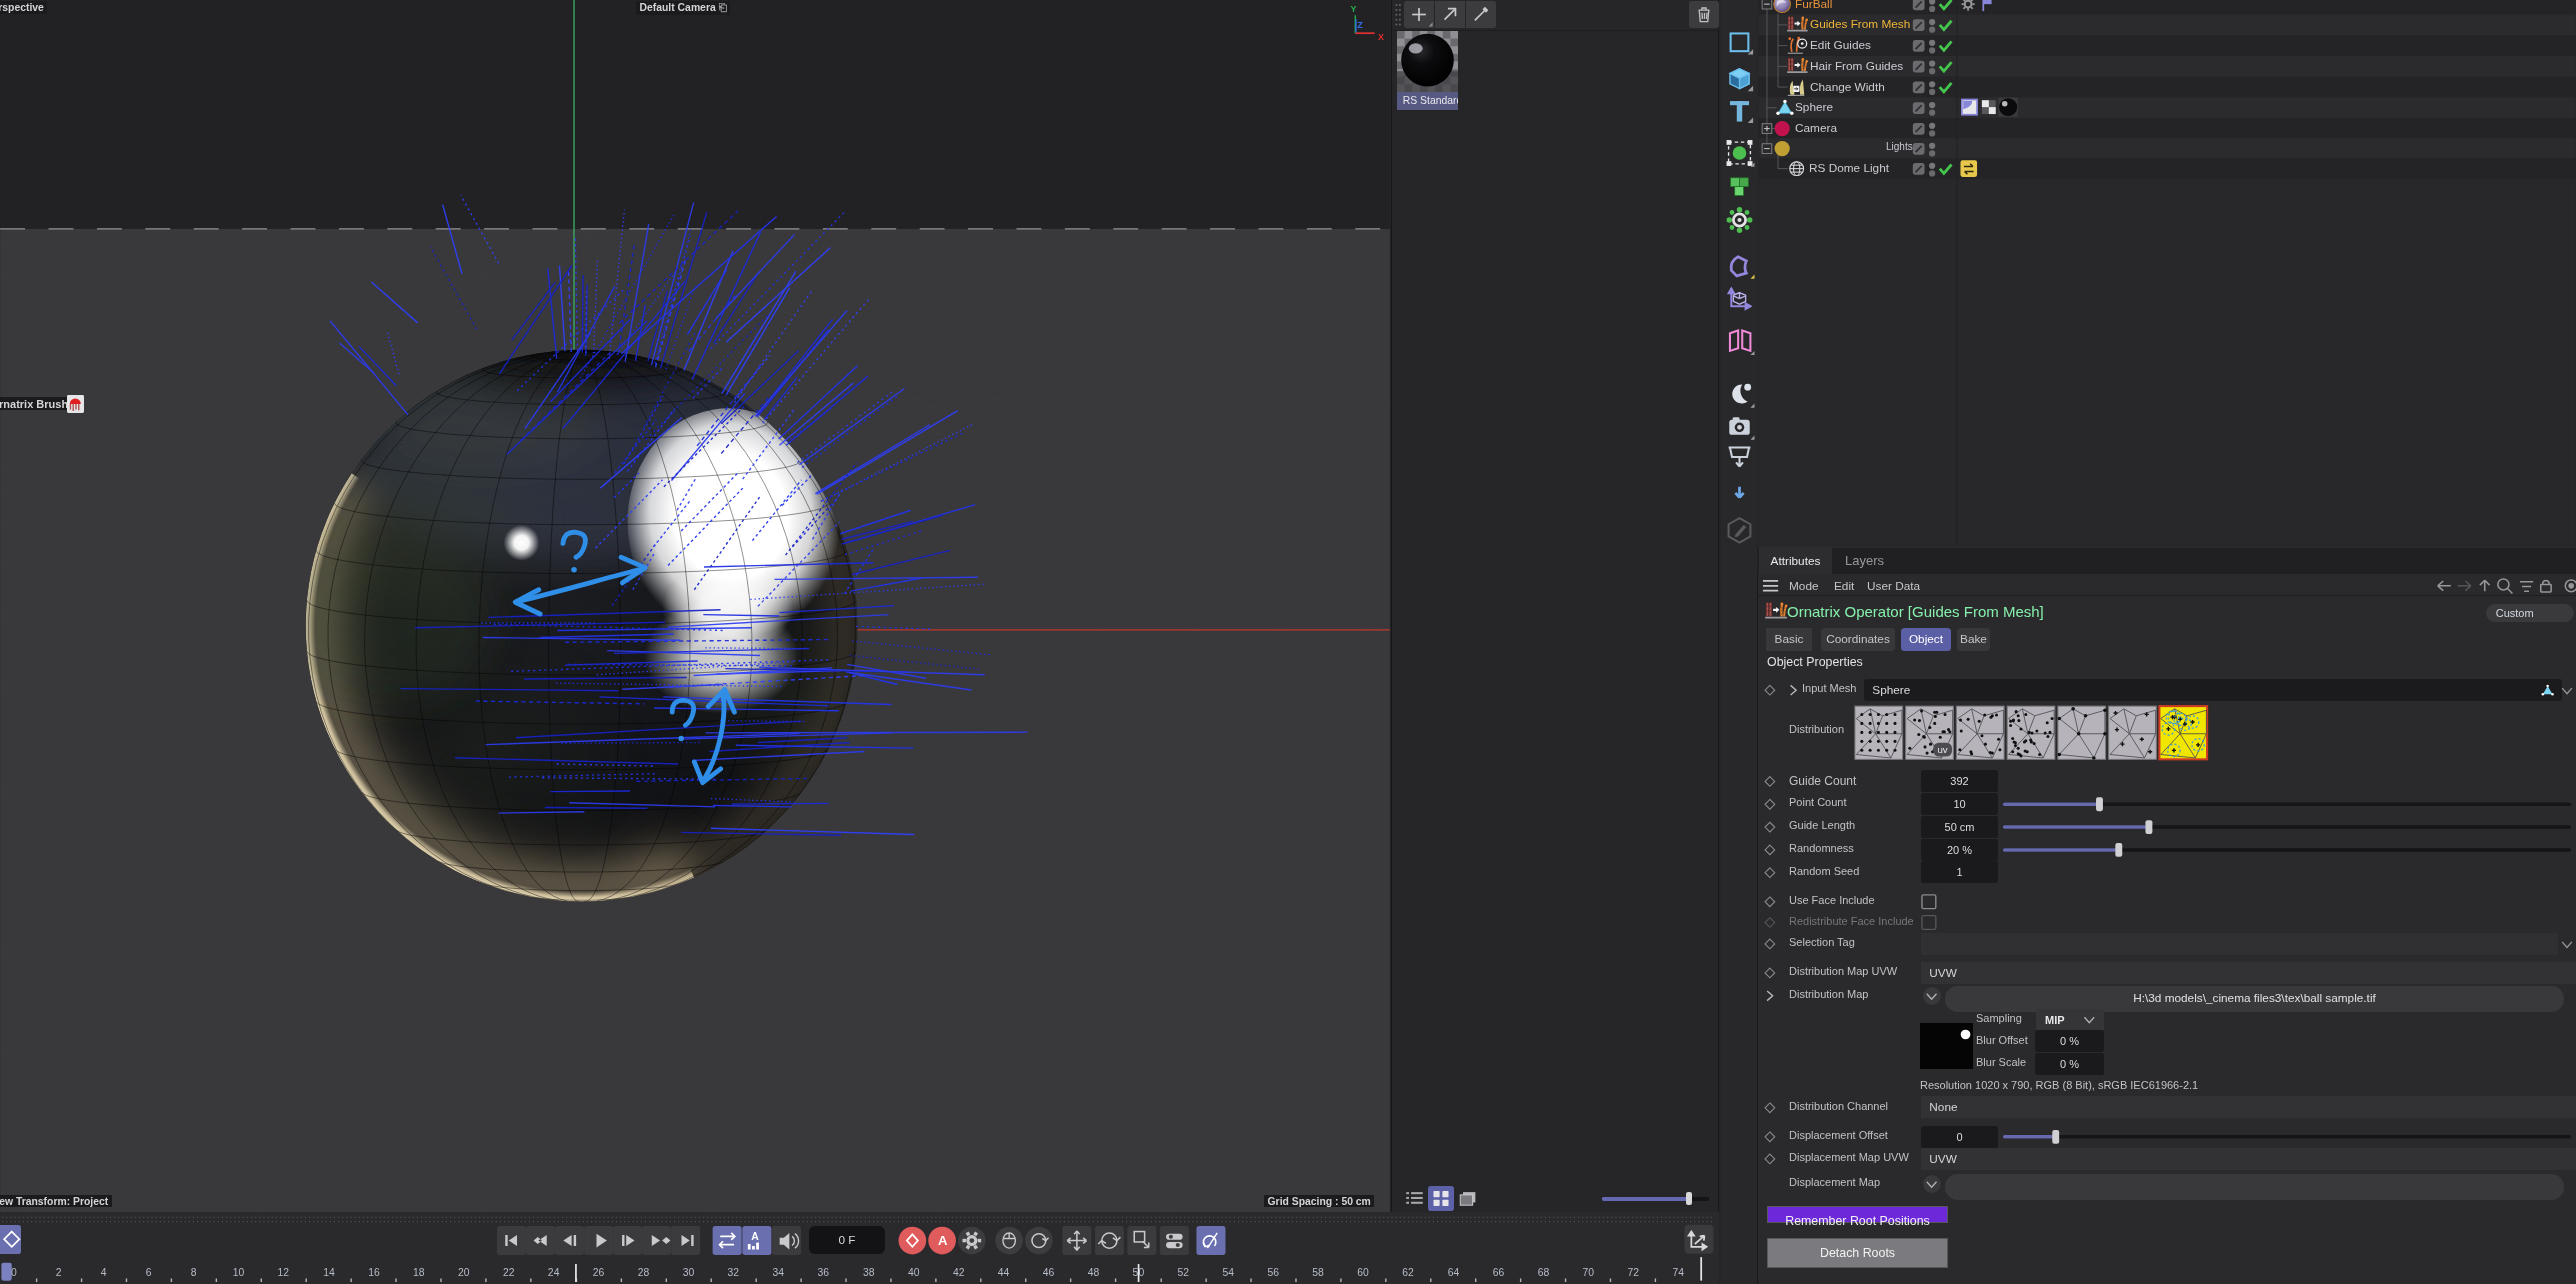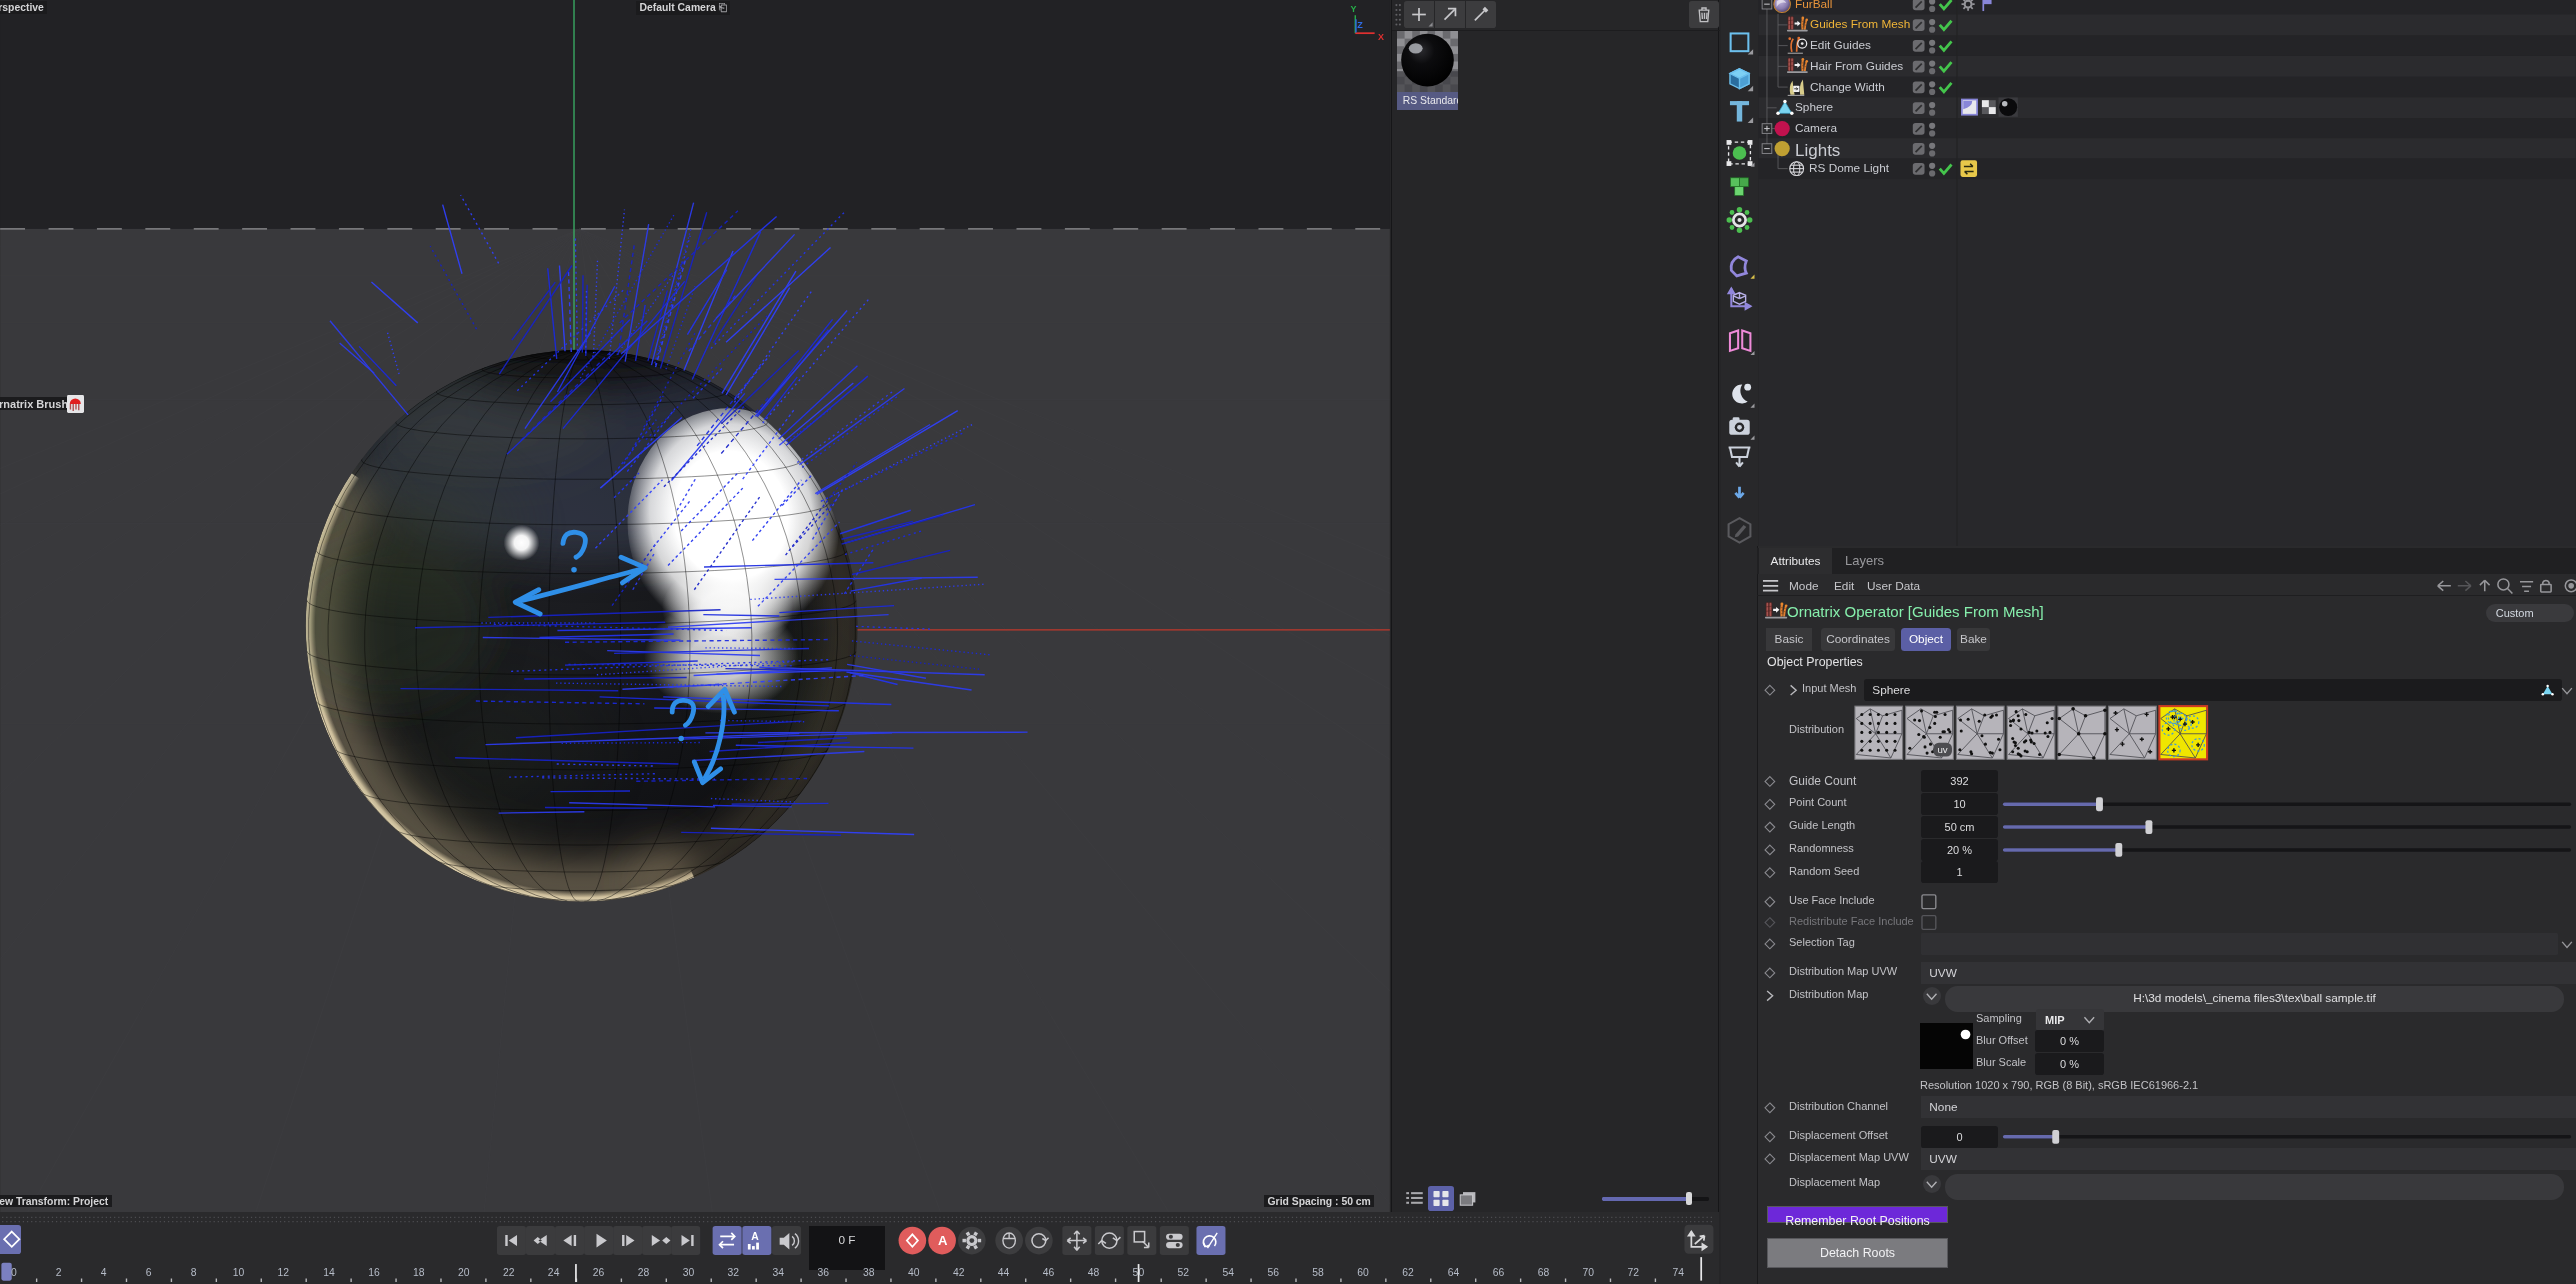--- a/index.html
+++ b/index.html
@@ -747,21 +747,21 @@
       </g>
       <rect x="2830" y="0" width="2" height="790" fill="#232325"></rect>
     </svg>
     <div class="abs" style="left:1795px;top:-3.5px;font-size:11.8px;color:#e8953c;white-space:nowrap">FurBall</div>
     <div class="abs" style="left:1810px;top:17.3px;font-size:11.8px;color:#f0b538;white-space:nowrap">Guides From Mesh</div>
     <div class="abs" style="left:1810px;top:38px;font-size:11.8px;color:#caccd2;white-space:nowrap">Edit Guides</div>
     <div class="abs" style="left:1810px;top:59px;font-size:11.8px;color:#caccd2;white-space:nowrap">Hair From Guides</div>
     <div class="abs" style="left:1810px;top:80px;font-size:11.8px;color:#caccd2;white-space:nowrap">Change Width</div>
     <div class="abs" style="left:1795px;top:100px;font-size:11.8px;color:#caccd2;white-space:nowrap">Sphere</div>
     <div class="abs" style="left:1795px;top:121px;font-size:11.8px;color:#caccd2;white-space:nowrap">Camera</div>
-    <div class="abs" style="left:1795px;top:141px;font-size:17px;color:#caccd2;white-space:nowrap">Lights</div>
+    <div class="abs" style="left:1886px;top:141px;font-size:10px;color:#caccd2;white-space:nowrap">Lights</div>
     <div class="abs" style="left:1809px;top:161px;font-size:11.8px;color:#caccd2;white-space:nowrap">RS Dome Light</div>
     <div class="abs" style="left:1757px;top:546px;width:819px;height:738px;background:#2a2a2c;border-left:1.4px solid #19191b"></div>
     <div class="abs" style="left:1757px;top:548px;width:819px;height:26px;background:#202022"></div>
     <div class="abs" style="left:1759px;top:548px;width:73px;height:26px;background:#2d2d2f;color:#e8e8ea;font-size:11.8px;line-height:26px;text-align:center">Attributes</div>
     <div class="abs" style="left:1845px;top:548px;color:#98989c;font-size:13px;line-height:26px">Layers</div>
     <div class="abs" style="left:1789px;top:579px;color:#c6c6ca;font-size:11.8px">Mode</div>
     <div class="abs" style="left:1834px;top:579px;color:#c6c6ca;font-size:11.8px">Edit</div>
     <div class="abs" style="left:1867px;top:579px;color:#c6c6ca;font-size:11.8px">User Data</div>
     <div class="abs" style="left:1757px;top:595px;width:819px;height:1.4px;background:#1e1e20"></div>
     <div class="abs" style="left:1787px;top:603px;color:#86efac;font-size:15px">Ornatrix Operator [Guides From Mesh]</div>
@@ -1062,21 +1062,21 @@
       <path d="M2560,1595 l7,7 l-7,7 l-7,-7 z" fill="none" stroke="#8a8a8f" stroke-width="1.6"></path>
       <path d="M2560,1637 l7,7 l-7,7 l-7,-7 z" fill="none" stroke="#8a8a8f" stroke-width="1.6"></path>
       <rect x="2897" y="1641.5" width="822" height="5" rx="2.5" fill="#151517"></rect>
       <rect x="2897" y="1641.5" width="76.44599999999991" height="5" rx="2.5" fill="#666aad"></rect>
       <rect x="2968.446" y="1634" width="10" height="20" rx="3" fill="#d0d0d4"></rect>
       <path d="M2560,1669 l7,7 l-7,7 l-7,-7 z" fill="none" stroke="#8a8a8f" stroke-width="1.6"></path>
       <path d="M2787,1709 l7,8 l7,-8" fill="none" stroke="#b0b0b4" stroke-width="2"></path>
     </svg>
     <div class="abs" style="left:0;top:1212px;width:1719px;height:73px;background:#2a2a2c"></div>
     <div class="abs" style="left:-8.3px;top:1225px;width:29px;height:29px;background:#6a6fb0;border-radius:2.8px"></div>
-    <div class="abs" style="left:809px;top:1226px;width:76px;height:44px;background:#131315;border-radius:0;color:#d8d8da;font-size:11.8px;line-height:28px;text-align:center">0 F</div>
+    <div class="abs" style="left:809px;top:1226px;width:76px;height:28px;background:#131315;border-radius:6px;color:#d8d8da;font-size:11.8px;line-height:28px;text-align:center">0 F</div>
     <svg class="abs" style="left:0;top:1212px" width="1719" height="73" viewBox="0 0 2487 105">
       <path d="M3,7.5 h1.8 M3,13.5 h1.8 M9,7.5 h1.8 M9,13.5 h1.8 M15,7.5 h1.8 M15,13.5 h1.8 M21,7.5 h1.8 M21,13.5 h1.8 M27,7.5 h1.8 M27,13.5 h1.8 M33,7.5 h1.8 M33,13.5 h1.8 M39,7.5 h1.8 M39,13.5 h1.8 M45,7.5 h1.8 M45,13.5 h1.8 M51,7.5 h1.8 M51,13.5 h1.8 M57,7.5 h1.8 M57,13.5 h1.8 M63,7.5 h1.8 M63,13.5 h1.8 M69,7.5 h1.8 M69,13.5 h1.8 M75,7.5 h1.8 M75,13.5 h1.8 M81,7.5 h1.8 M81,13.5 h1.8 M87,7.5 h1.8 M87,13.5 h1.8 M93,7.5 h1.8 M93,13.5 h1.8 M99,7.5 h1.8 M99,13.5 h1.8 M105,7.5 h1.8 M105,13.5 h1.8 M111,7.5 h1.8 M111,13.5 h1.8 M117,7.5 h1.8 M117,13.5 h1.8 M123,7.5 h1.8 M123,13.5 h1.8 M129,7.5 h1.8 M129,13.5 h1.8 M135,7.5 h1.8 M135,13.5 h1.8 M141,7.5 h1.8 M141,13.5 h1.8 M147,7.5 h1.8 M147,13.5 h1.8 M153,7.5 h1.8 M153,13.5 h1.8 M159,7.5 h1.8 M159,13.5 h1.8 M165,7.5 h1.8 M165,13.5 h1.8 M171,7.5 h1.8 M171,13.5 h1.8 M177,7.5 h1.8 M177,13.5 h1.8 M183,7.5 h1.8 M183,13.5 h1.8 M189,7.5 h1.8 M189,13.5 h1.8 M195,7.5 h1.8 M195,13.5 h1.8 M201,7.5 h1.8 M201,13.5 h1.8 M207,7.5 h1.8 M207,13.5 h1.8 M213,7.5 h1.8 M213,13.5 h1.8 M219,7.5 h1.8 M219,13.5 h1.8 M225,7.5 h1.8 M225,13.5 h1.8 M231,7.5 h1.8 M231,13.5 h1.8 M237,7.5 h1.8 M237,13.5 h1.8 M243,7.5 h1.8 M243,13.5 h1.8 M249,7.5 h1.8 M249,13.5 h1.8 M255,7.5 h1.8 M255,13.5 h1.8 M261,7.5 h1.8 M261,13.5 h1.8 M267,7.5 h1.8 M267,13.5 h1.8 M273,7.5 h1.8 M273,13.5 h1.8 M279,7.5 h1.8 M279,13.5 h1.8 M285,7.5 h1.8 M285,13.5 h1.8 M291,7.5 h1.8 M291,13.5 h1.8 M297,7.5 h1.8 M297,13.5 h1.8 M303,7.5 h1.8 M303,13.5 h1.8 M309,7.5 h1.8 M309,13.5 h1.8 M315,7.5 h1.8 M315,13.5 h1.8 M321,7.5 h1.8 M321,13.5 h1.8 M327,7.5 h1.8 M327,13.5 h1.8 M333,7.5 h1.8 M333,13.5 h1.8 M339,7.5 h1.8 M339,13.5 h1.8 M345,7.5 h1.8 M345,13.5 h1.8 M351,7.5 h1.8 M351,13.5 h1.8 M357,7.5 h1.8 M357,13.5 h1.8 M363,7.5 h1.8 M363,13.5 h1.8 M369,7.5 h1.8 M369,13.5 h1.8 M375,7.5 h1.8 M375,13.5 h1.8 M381,7.5 h1.8 M381,13.5 h1.8 M387,7.5 h1.8 M387,13.5 h1.8 M393,7.5 h1.8 M393,13.5 h1.8 M399,7.5 h1.8 M399,13.5 h1.8 M405,7.5 h1.8 M405,13.5 h1.8 M411,7.5 h1.8 M411,13.5 h1.8 M417,7.5 h1.8 M417,13.5 h1.8 M423,7.5 h1.8 M423,13.5 h1.8 M429,7.5 h1.8 M429,13.5 h1.8 M435,7.5 h1.8 M435,13.5 h1.8 M441,7.5 h1.8 M441,13.5 h1.8 M447,7.5 h1.8 M447,13.5 h1.8 M453,7.5 h1.8 M453,13.5 h1.8 M459,7.5 h1.8 M459,13.5 h1.8 M465,7.5 h1.8 M465,13.5 h1.8 M471,7.5 h1.8 M471,13.5 h1.8 M477,7.5 h1.8 M477,13.5 h1.8 M483,7.5 h1.8 M483,13.5 h1.8 M489,7.5 h1.8 M489,13.5 h1.8 M495,7.5 h1.8 M495,13.5 h1.8 M501,7.5 h1.8 M501,13.5 h1.8 M507,7.5 h1.8 M507,13.5 h1.8 M513,7.5 h1.8 M513,13.5 h1.8 M519,7.5 h1.8 M519,13.5 h1.8 M525,7.5 h1.8 M525,13.5 h1.8 M531,7.5 h1.8 M531,13.5 h1.8 M537,7.5 h1.8 M537,13.5 h1.8 M543,7.5 h1.8 M543,13.5 h1.8 M549,7.5 h1.8 M549,13.5 h1.8 M555,7.5 h1.8 M555,13.5 h1.8 M561,7.5 h1.8 M561,13.5 h1.8 M567,7.5 h1.8 M567,13.5 h1.8 M573,7.5 h1.8 M573,13.5 h1.8 M579,7.5 h1.8 M579,13.5 h1.8 M585,7.5 h1.8 M585,13.5 h1.8 M591,7.5 h1.8 M591,13.5 h1.8 M597,7.5 h1.8 M597,13.5 h1.8 M603,7.5 h1.8 M603,13.5 h1.8 M609,7.5 h1.8 M609,13.5 h1.8 M615,7.5 h1.8 M615,13.5 h1.8 M621,7.5 h1.8 M621,13.5 h1.8 M627,7.5 h1.8 M627,13.5 h1.8 M633,7.5 h1.8 M633,13.5 h1.8 M639,7.5 h1.8 M639,13.5 h1.8 M645,7.5 h1.8 M645,13.5 h1.8 M651,7.5 h1.8 M651,13.5 h1.8 M657,7.5 h1.8 M657,13.5 h1.8 M663,7.5 h1.8 M663,13.5 h1.8 M669,7.5 h1.8 M669,13.5 h1.8 M675,7.5 h1.8 M675,13.5 h1.8 M681,7.5 h1.8 M681,13.5 h1.8 M687,7.5 h1.8 M687,13.5 h1.8 M693,7.5 h1.8 M693,13.5 h1.8 M699,7.5 h1.8 M699,13.5 h1.8 M705,7.5 h1.8 M705,13.5 h1.8 M711,7.5 h1.8 M711,13.5 h1.8 M717,7.5 h1.8 M717,13.5 h1.8 M723,7.5 h1.8 M723,13.5 h1.8 M729,7.5 h1.8 M729,13.5 h1.8 M735,7.5 h1.8 M735,13.5 h1.8 M741,7.5 h1.8 M741,13.5 h1.8 M747,7.5 h1.8 M747,13.5 h1.8 M753,7.5 h1.8 M753,13.5 h1.8 M759,7.5 h1.8 M759,13.5 h1.8 M765,7.5 h1.8 M765,13.5 h1.8 M771,7.5 h1.8 M771,13.5 h1.8 M777,7.5 h1.8 M777,13.5 h1.8 M783,7.5 h1.8 M783,13.5 h1.8 M789,7.5 h1.8 M789,13.5 h1.8 M795,7.5 h1.8 M795,13.5 h1.8 M801,7.5 h1.8 M801,13.5 h1.8 M807,7.5 h1.8 M807,13.5 h1.8 M813,7.5 h1.8 M813,13.5 h1.8 M819,7.5 h1.8 M819,13.5 h1.8 M825,7.5 h1.8 M825,13.5 h1.8 M831,7.5 h1.8 M831,13.5 h1.8 M837,7.5 h1.8 M837,13.5 h1.8 M843,7.5 h1.8 M843,13.5 h1.8 M849,7.5 h1.8 M849,13.5 h1.8 M855,7.5 h1.8 M855,13.5 h1.8 M861,7.5 h1.8 M861,13.5 h1.8 M867,7.5 h1.8 M867,13.5 h1.8 M873,7.5 h1.8 M873,13.5 h1.8 M879,7.5 h1.8 M879,13.5 h1.8 M885,7.5 h1.8 M885,13.5 h1.8 M891,7.5 h1.8 M891,13.5 h1.8 M897,7.5 h1.8 M897,13.5 h1.8 M903,7.5 h1.8 M903,13.5 h1.8 M909,7.5 h1.8 M909,13.5 h1.8 M915,7.5 h1.8 M915,13.5 h1.8 M921,7.5 h1.8 M921,13.5 h1.8 M927,7.5 h1.8 M927,13.5 h1.8 M933,7.5 h1.8 M933,13.5 h1.8 M939,7.5 h1.8 M939,13.5 h1.8 M945,7.5 h1.8 M945,13.5 h1.8 M951,7.5 h1.8 M951,13.5 h1.8 M957,7.5 h1.8 M957,13.5 h1.8 M963,7.5 h1.8 M963,13.5 h1.8 M969,7.5 h1.8 M969,13.5 h1.8 M975,7.5 h1.8 M975,13.5 h1.8 M981,7.5 h1.8 M981,13.5 h1.8 M987,7.5 h1.8 M987,13.5 h1.8 M993,7.5 h1.8 M993,13.5 h1.8 M999,7.5 h1.8 M999,13.5 h1.8 M1005,7.5 h1.8 M1005,13.5 h1.8 M1011,7.5 h1.8 M1011,13.5 h1.8 M1017,7.5 h1.8 M1017,13.5 h1.8 M1023,7.5 h1.8 M1023,13.5 h1.8 M1029,7.5 h1.8 M1029,13.5 h1.8 M1035,7.5 h1.8 M1035,13.5 h1.8 M1041,7.5 h1.8 M1041,13.5 h1.8 M1047,7.5 h1.8 M1047,13.5 h1.8 M1053,7.5 h1.8 M1053,13.5 h1.8 M1059,7.5 h1.8 M1059,13.5 h1.8 M1065,7.5 h1.8 M1065,13.5 h1.8 M1071,7.5 h1.8 M1071,13.5 h1.8 M1077,7.5 h1.8 M1077,13.5 h1.8 M1083,7.5 h1.8 M1083,13.5 h1.8 M1089,7.5 h1.8 M1089,13.5 h1.8 M1095,7.5 h1.8 M1095,13.5 h1.8 M1101,7.5 h1.8 M1101,13.5 h1.8 M1107,7.5 h1.8 M1107,13.5 h1.8 M1113,7.5 h1.8 M1113,13.5 h1.8 M1119,7.5 h1.8 M1119,13.5 h1.8 M1125,7.5 h1.8 M1125,13.5 h1.8 M1131,7.5 h1.8 M1131,13.5 h1.8 M1137,7.5 h1.8 M1137,13.5 h1.8 M1143,7.5 h1.8 M1143,13.5 h1.8 M1149,7.5 h1.8 M1149,13.5 h1.8 M1155,7.5 h1.8 M1155,13.5 h1.8 M1161,7.5 h1.8 M1161,13.5 h1.8 M1167,7.5 h1.8 M1167,13.5 h1.8 M1173,7.5 h1.8 M1173,13.5 h1.8 M1179,7.5 h1.8 M1179,13.5 h1.8 M1185,7.5 h1.8 M1185,13.5 h1.8 M1191,7.5 h1.8 M1191,13.5 h1.8 M1197,7.5 h1.8 M1197,13.5 h1.8 M1203,7.5 h1.8 M1203,13.5 h1.8 M1209,7.5 h1.8 M1209,13.5 h1.8 M1215,7.5 h1.8 M1215,13.5 h1.8 M1221,7.5 h1.8 M1221,13.5 h1.8 M1227,7.5 h1.8 M1227,13.5 h1.8 M1233,7.5 h1.8 M1233,13.5 h1.8 M1239,7.5 h1.8 M1239,13.5 h1.8 M1245,7.5 h1.8 M1245,13.5 h1.8 M1251,7.5 h1.8 M1251,13.5 h1.8 M1257,7.5 h1.8 M1257,13.5 h1.8 M1263,7.5 h1.8 M1263,13.5 h1.8 M1269,7.5 h1.8 M1269,13.5 h1.8 M1275,7.5 h1.8 M1275,13.5 h1.8 M1281,7.5 h1.8 M1281,13.5 h1.8 M1287,7.5 h1.8 M1287,13.5 h1.8 M1293,7.5 h1.8 M1293,13.5 h1.8 M1299,7.5 h1.8 M1299,13.5 h1.8 M1305,7.5 h1.8 M1305,13.5 h1.8 M1311,7.5 h1.8 M1311,13.5 h1.8 M1317,7.5 h1.8 M1317,13.5 h1.8 M1323,7.5 h1.8 M1323,13.5 h1.8 M1329,7.5 h1.8 M1329,13.5 h1.8 M1335,7.5 h1.8 M1335,13.5 h1.8 M1341,7.5 h1.8 M1341,13.5 h1.8 M1347,7.5 h1.8 M1347,13.5 h1.8 M1353,7.5 h1.8 M1353,13.5 h1.8 M1359,7.5 h1.8 M1359,13.5 h1.8 M1365,7.5 h1.8 M1365,13.5 h1.8 M1371,7.5 h1.8 M1371,13.5 h1.8 M1377,7.5 h1.8 M1377,13.5 h1.8 M1383,7.5 h1.8 M1383,13.5 h1.8 M1389,7.5 h1.8 M1389,13.5 h1.8 M1395,7.5 h1.8 M1395,13.5 h1.8 M1401,7.5 h1.8 M1401,13.5 h1.8 M1407,7.5 h1.8 M1407,13.5 h1.8 M1413,7.5 h1.8 M1413,13.5 h1.8 M1419,7.5 h1.8 M1419,13.5 h1.8 M1425,7.5 h1.8 M1425,13.5 h1.8 M1431,7.5 h1.8 M1431,13.5 h1.8 M1437,7.5 h1.8 M1437,13.5 h1.8 M1443,7.5 h1.8 M1443,13.5 h1.8 M1449,7.5 h1.8 M1449,13.5 h1.8 M1455,7.5 h1.8 M1455,13.5 h1.8 M1461,7.5 h1.8 M1461,13.5 h1.8 M1467,7.5 h1.8 M1467,13.5 h1.8 M1473,7.5 h1.8 M1473,13.5 h1.8 M1479,7.5 h1.8 M1479,13.5 h1.8 M1485,7.5 h1.8 M1485,13.5 h1.8 M1491,7.5 h1.8 M1491,13.5 h1.8 M1497,7.5 h1.8 M1497,13.5 h1.8 M1503,7.5 h1.8 M1503,13.5 h1.8 M1509,7.5 h1.8 M1509,13.5 h1.8 M1515,7.5 h1.8 M1515,13.5 h1.8 M1521,7.5 h1.8 M1521,13.5 h1.8 M1527,7.5 h1.8 M1527,13.5 h1.8 M1533,7.5 h1.8 M1533,13.5 h1.8 M1539,7.5 h1.8 M1539,13.5 h1.8 M1545,7.5 h1.8 M1545,13.5 h1.8 M1551,7.5 h1.8 M1551,13.5 h1.8 M1557,7.5 h1.8 M1557,13.5 h1.8 M1563,7.5 h1.8 M1563,13.5 h1.8 M1569,7.5 h1.8 M1569,13.5 h1.8 M1575,7.5 h1.8 M1575,13.5 h1.8 M1581,7.5 h1.8 M1581,13.5 h1.8 M1587,7.5 h1.8 M1587,13.5 h1.8 M1593,7.5 h1.8 M1593,13.5 h1.8 M1599,7.5 h1.8 M1599,13.5 h1.8 M1605,7.5 h1.8 M1605,13.5 h1.8 M1611,7.5 h1.8 M1611,13.5 h1.8 M1617,7.5 h1.8 M1617,13.5 h1.8 M1623,7.5 h1.8 M1623,13.5 h1.8 M1629,7.5 h1.8 M1629,13.5 h1.8 M1635,7.5 h1.8 M1635,13.5 h1.8 M1641,7.5 h1.8 M1641,13.5 h1.8 M1647,7.5 h1.8 M1647,13.5 h1.8 M1653,7.5 h1.8 M1653,13.5 h1.8 M1659,7.5 h1.8 M1659,13.5 h1.8 M1665,7.5 h1.8 M1665,13.5 h1.8 M1671,7.5 h1.8 M1671,13.5 h1.8 M1677,7.5 h1.8 M1677,13.5 h1.8 M1683,7.5 h1.8 M1683,13.5 h1.8 M1689,7.5 h1.8 M1689,13.5 h1.8 M1695,7.5 h1.8 M1695,13.5 h1.8 M1701,7.5 h1.8 M1701,13.5 h1.8 M1707,7.5 h1.8 M1707,13.5 h1.8 M1713,7.5 h1.8 M1713,13.5 h1.8 M1719,7.5 h1.8 M1719,13.5 h1.8 M1725,7.5 h1.8 M1725,13.5 h1.8 M1731,7.5 h1.8 M1731,13.5 h1.8 M1737,7.5 h1.8 M1737,13.5 h1.8 M1743,7.5 h1.8 M1743,13.5 h1.8 M1749,7.5 h1.8 M1749,13.5 h1.8 M1755,7.5 h1.8 M1755,13.5 h1.8 M1761,7.5 h1.8 M1761,13.5 h1.8 M1767,7.5 h1.8 M1767,13.5 h1.8 M1773,7.5 h1.8 M1773,13.5 h1.8 M1779,7.5 h1.8 M1779,13.5 h1.8 M1785,7.5 h1.8 M1785,13.5 h1.8 M1791,7.5 h1.8 M1791,13.5 h1.8 M1797,7.5 h1.8 M1797,13.5 h1.8 M1803,7.5 h1.8 M1803,13.5 h1.8 M1809,7.5 h1.8 M1809,13.5 h1.8 M1815,7.5 h1.8 M1815,13.5 h1.8 M1821,7.5 h1.8 M1821,13.5 h1.8 M1827,7.5 h1.8 M1827,13.5 h1.8 M1833,7.5 h1.8 M1833,13.5 h1.8 M1839,7.5 h1.8 M1839,13.5 h1.8 M1845,7.5 h1.8 M1845,13.5 h1.8 M1851,7.5 h1.8 M1851,13.5 h1.8 M1857,7.5 h1.8 M1857,13.5 h1.8 M1863,7.5 h1.8 M1863,13.5 h1.8 M1869,7.5 h1.8 M1869,13.5 h1.8 M1875,7.5 h1.8 M1875,13.5 h1.8 M1881,7.5 h1.8 M1881,13.5 h1.8 M1887,7.5 h1.8 M1887,13.5 h1.8 M1893,7.5 h1.8 M1893,13.5 h1.8 M1899,7.5 h1.8 M1899,13.5 h1.8 M1905,7.5 h1.8 M1905,13.5 h1.8 M1911,7.5 h1.8 M1911,13.5 h1.8 M1917,7.5 h1.8 M1917,13.5 h1.8 M1923,7.5 h1.8 M1923,13.5 h1.8 M1929,7.5 h1.8 M1929,13.5 h1.8 M1935,7.5 h1.8 M1935,13.5 h1.8 M1941,7.5 h1.8 M1941,13.5 h1.8 M1947,7.5 h1.8 M1947,13.5 h1.8 M1953,7.5 h1.8 M1953,13.5 h1.8 M1959,7.5 h1.8 M1959,13.5 h1.8 M1965,7.5 h1.8 M1965,13.5 h1.8 M1971,7.5 h1.8 M1971,13.5 h1.8 M1977,7.5 h1.8 M1977,13.5 h1.8 M1983,7.5 h1.8 M1983,13.5 h1.8 M1989,7.5 h1.8 M1989,13.5 h1.8 M1995,7.5 h1.8 M1995,13.5 h1.8 M2001,7.5 h1.8 M2001,13.5 h1.8 M2007,7.5 h1.8 M2007,13.5 h1.8 M2013,7.5 h1.8 M2013,13.5 h1.8 M2019,7.5 h1.8 M2019,13.5 h1.8 M2025,7.5 h1.8 M2025,13.5 h1.8 M2031,7.5 h1.8 M2031,13.5 h1.8 M2037,7.5 h1.8 M2037,13.5 h1.8 M2043,7.5 h1.8 M2043,13.5 h1.8 M2049,7.5 h1.8 M2049,13.5 h1.8 M2055,7.5 h1.8 M2055,13.5 h1.8 M2061,7.5 h1.8 M2061,13.5 h1.8 M2067,7.5 h1.8 M2067,13.5 h1.8 M2073,7.5 h1.8 M2073,13.5 h1.8 M2079,7.5 h1.8 M2079,13.5 h1.8 M2085,7.5 h1.8 M2085,13.5 h1.8 M2091,7.5 h1.8 M2091,13.5 h1.8 M2097,7.5 h1.8 M2097,13.5 h1.8 M2103,7.5 h1.8 M2103,13.5 h1.8 M2109,7.5 h1.8 M2109,13.5 h1.8 M2115,7.5 h1.8 M2115,13.5 h1.8 M2121,7.5 h1.8 M2121,13.5 h1.8 M2127,7.5 h1.8 M2127,13.5 h1.8 M2133,7.5 h1.8 M2133,13.5 h1.8 M2139,7.5 h1.8 M2139,13.5 h1.8 M2145,7.5 h1.8 M2145,13.5 h1.8 M2151,7.5 h1.8 M2151,13.5 h1.8 M2157,7.5 h1.8 M2157,13.5 h1.8 M2163,7.5 h1.8 M2163,13.5 h1.8 M2169,7.5 h1.8 M2169,13.5 h1.8 M2175,7.5 h1.8 M2175,13.5 h1.8 M2181,7.5 h1.8 M2181,13.5 h1.8 M2187,7.5 h1.8 M2187,13.5 h1.8 M2193,7.5 h1.8 M2193,13.5 h1.8 M2199,7.5 h1.8 M2199,13.5 h1.8 M2205,7.5 h1.8 M2205,13.5 h1.8 M2211,7.5 h1.8 M2211,13.5 h1.8 M2217,7.5 h1.8 M2217,13.5 h1.8 M2223,7.5 h1.8 M2223,13.5 h1.8 M2229,7.5 h1.8 M2229,13.5 h1.8 M2235,7.5 h1.8 M2235,13.5 h1.8 M2241,7.5 h1.8 M2241,13.5 h1.8 M2247,7.5 h1.8 M2247,13.5 h1.8 M2253,7.5 h1.8 M2253,13.5 h1.8 M2259,7.5 h1.8 M2259,13.5 h1.8 M2265,7.5 h1.8 M2265,13.5 h1.8 M2271,7.5 h1.8 M2271,13.5 h1.8 M2277,7.5 h1.8 M2277,13.5 h1.8 M2283,7.5 h1.8 M2283,13.5 h1.8 M2289,7.5 h1.8 M2289,13.5 h1.8 M2295,7.5 h1.8 M2295,13.5 h1.8 M2301,7.5 h1.8 M2301,13.5 h1.8 M2307,7.5 h1.8 M2307,13.5 h1.8 M2313,7.5 h1.8 M2313,13.5 h1.8 M2319,7.5 h1.8 M2319,13.5 h1.8 M2325,7.5 h1.8 M2325,13.5 h1.8 M2331,7.5 h1.8 M2331,13.5 h1.8 M2337,7.5 h1.8 M2337,13.5 h1.8 M2343,7.5 h1.8 M2343,13.5 h1.8 M2349,7.5 h1.8 M2349,13.5 h1.8 M2355,7.5 h1.8 M2355,13.5 h1.8 M2361,7.5 h1.8 M2361,13.5 h1.8 M2367,7.5 h1.8 M2367,13.5 h1.8 M2373,7.5 h1.8 M2373,13.5 h1.8 M2379,7.5 h1.8 M2379,13.5 h1.8 M2385,7.5 h1.8 M2385,13.5 h1.8 M2391,7.5 h1.8 M2391,13.5 h1.8 M2397,7.5 h1.8 M2397,13.5 h1.8 M2403,7.5 h1.8 M2403,13.5 h1.8 M2409,7.5 h1.8 M2409,13.5 h1.8 M2415,7.5 h1.8 M2415,13.5 h1.8 M2421,7.5 h1.8 M2421,13.5 h1.8 M2427,7.5 h1.8 M2427,13.5 h1.8 M2433,7.5 h1.8 M2433,13.5 h1.8 M2439,7.5 h1.8 M2439,13.5 h1.8 M2445,7.5 h1.8 M2445,13.5 h1.8 M2451,7.5 h1.8 M2451,13.5 h1.8 M2457,7.5 h1.8 M2457,13.5 h1.8 M2463,7.5 h1.8 M2463,13.5 h1.8 M2469,7.5 h1.8 M2469,13.5 h1.8 M2475,7.5 h1.8 M2475,13.5 h1.8 " stroke="#4c4c50" stroke-width="1.8"></path>
       <path d="M17,28 l11,11 l-11,11 l-11,-11 z" fill="none" stroke="#fff" stroke-width="2.5"></path>
       <rect x="719" y="20" width="42" height="42" rx="4" fill="#3b3b3d"></rect>
       <rect x="761" y="20" width="42" height="42" rx="4" fill="#3b3b3d"></rect>
       <rect x="803" y="20" width="42" height="42" rx="4" fill="#3b3b3d"></rect>
       <rect x="845" y="20" width="42" height="42" rx="4" fill="#3b3b3d"></rect>
       <rect x="887" y="20" width="42" height="42" rx="4" fill="#3b3b3d"></rect>
       <rect x="929" y="20" width="42" height="42" rx="4" fill="#3b3b3d"></rect>
       <rect x="971" y="20" width="42" height="42" rx="4" fill="#3b3b3d"></rect>

